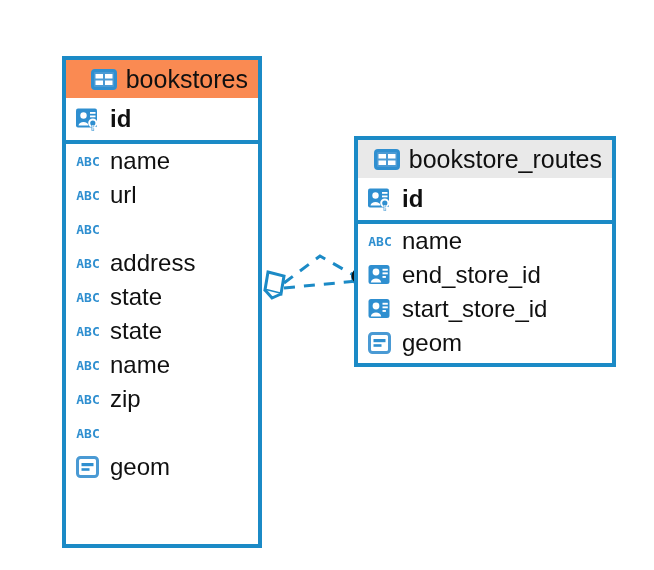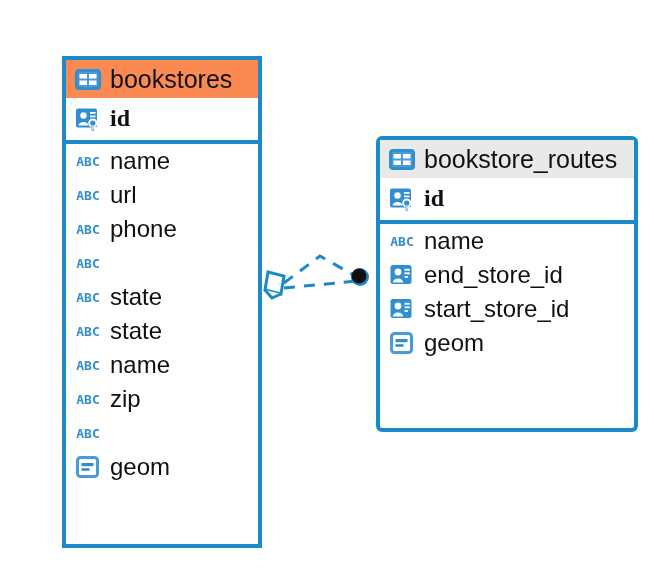--- a/index.html
+++ b/index.html
@@ -39,20 +39,21 @@
     border: 4px solid #1b8ac6;
     background: #ffffff;
   }
 
   .entity-header {
     display: flex;
     align-items: center;
     gap: 9px;
     padding: 5px 10px 5px 9px;
     box-sizing: border-box;
+    justify-content: flex-end;
   }
   .entity-header.accent-orange { background: #fa8a52; }
   .entity-header.accent-gray   { background: #e9e9e9; }
 
   .entity-title {
     font-size: 25px;
     color: #101010;
     line-height: 1.12;
     white-space: nowrap;
   }
@@ -76,21 +77,21 @@
     min-height: 34px;
   }
   .field-row.pk-row { min-height: 42px; }
 
   .field-label {
     font-size: 24px;
     color: #101010;
     line-height: 1.15;
     white-space: nowrap;
   }
-  .field-label.is-key { font-weight: bold; font-family: Liberation Serif, serif; }
+  .field-label.is-key { font-weight: bold; }
 
   
   .icon {
     flex: 0 0 auto;
     display: inline-flex;
     align-items: center;
     justify-content: center;
   }
   .icon svg { display: block; }
 
@@ -169,25 +170,25 @@
         <span class="field-label">name</span>
       </div>
 
       <div class="field-row">
         <span class="icon icon-abc">ABC</span>
         <span class="field-label">url</span>
       </div>
 
       <div class="field-row">
         <span class="icon icon-abc">ABC</span>
-        <span class="field-label">phone</span>
-      </div>
-
-      <div class="field-row">
-        <span class="icon icon-abc">ABC</span>
+      </div>
+
+      <div class="field-row">
+        <span class="icon icon-abc">ABC</span>
+        <span class="field-label">address</span>
       </div>
 
       <div class="field-row">
         <span class="icon icon-abc">ABC</span>
         <span class="field-label">state</span>
       </div>
 
       <div class="field-row">
         <span class="icon icon-abc">ABC</span>
         <span class="field-label">state</span>
@@ -214,21 +215,21 @@
             <rect x="6.5" y="9" width="12" height="3.2" fill="#2f8fd0"></rect>
             <rect x="6.5" y="14.2" width="8" height="2.6" fill="#2f8fd0"></rect>
           </svg>
         </span>
         <span class="field-label">geom</span>
       </div>
 
     </div>
   </div>
 
-  <div class="entity" style="left:376px; top:136px; width:262px; height:296px;border-radius:6px;">
+  <div class="entity" style="left:354px; top:136px; width:262px; height:231px;">
 
     <div class="entity-header accent-gray">
       <span class="icon">
         <svg width="26" height="21" viewBox="0 0 26 21">
           <rect x="1.5" y="1.5" width="23" height="18" rx="2.5" ry="2.5" fill="#4a9ad4" stroke="#2f8fd0" stroke-width="3"></rect>
           <rect x="4.5" y="5" width="7.5" height="4.5" fill="#ffffff"></rect>
           <rect x="14" y="5" width="7.5" height="4.5" fill="#ffffff"></rect>
           <rect x="4.5" y="11.5" width="7.5" height="4.5" fill="#ffffff"></rect>
           <rect x="14" y="11.5" width="7.5" height="4.5" fill="#ffffff"></rect>
         </svg>

